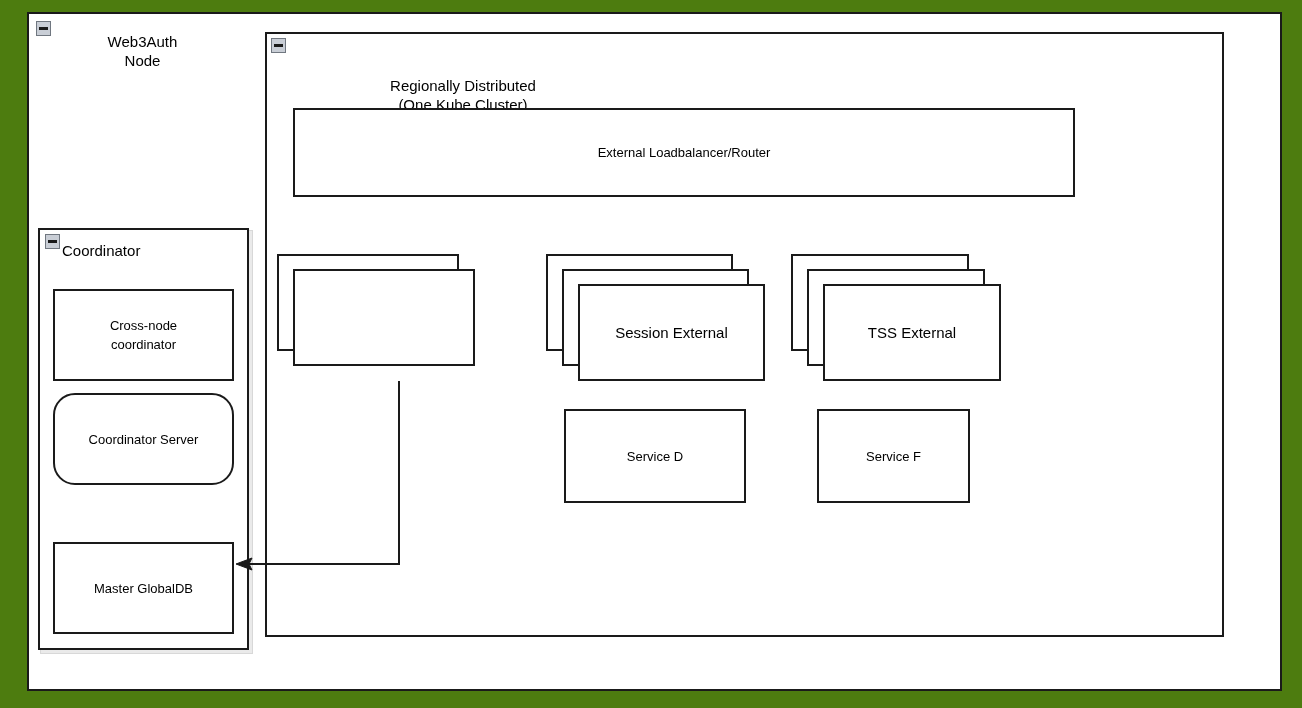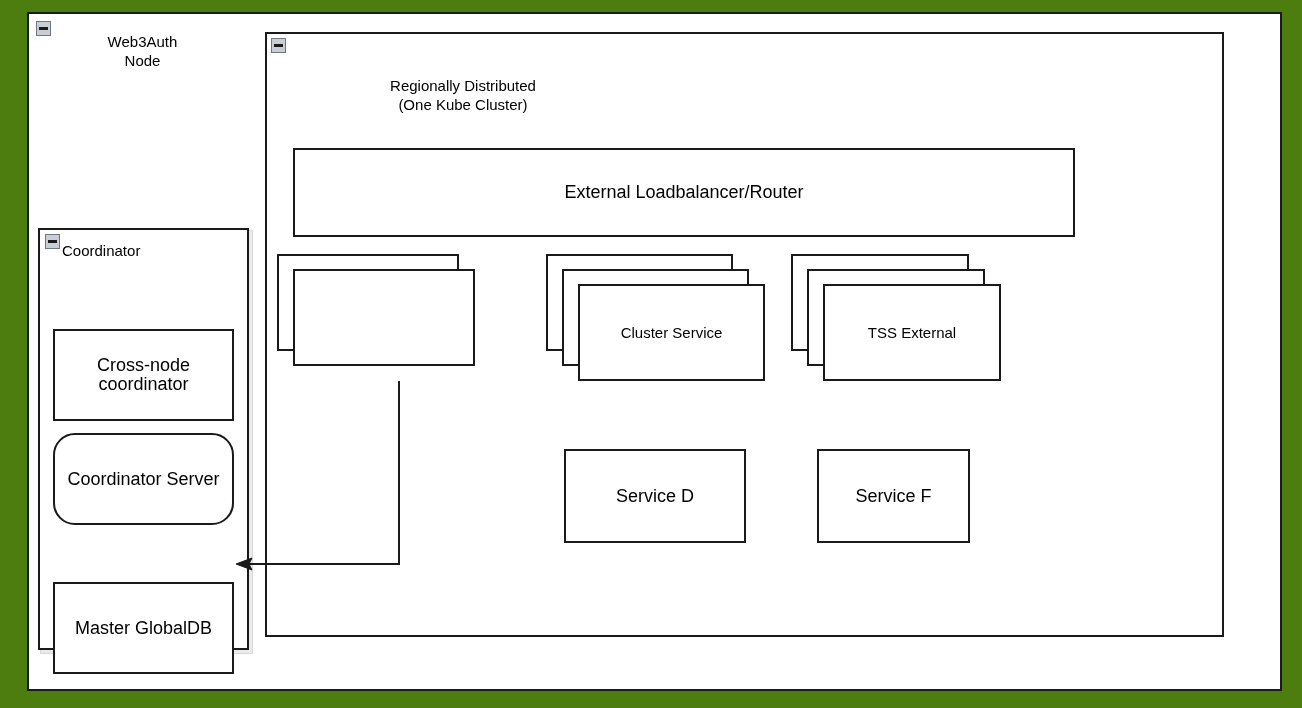--- a/index.html
+++ b/index.html
@@ -64,26 +64,25 @@
   }
 
   
   .node-box {
     background: #ffffff;
     border: 2px solid #1a1a1a;
     display: flex;
     align-items: center;
     justify-content: center;
     text-align: center;
-    font-size: 18px;
+    font-size: 13px;
     line-height: 19px;
     color: #000000;
     white-space: pre-line;
     padding: 2px 6px;
-    margin-top: 40px;
   }
 
   
   .stack { position: absolute; }
   .stack .layer {
     position: absolute;
     background: #ffffff;
     border: 2px solid #1a1a1a;
     box-sizing: border-box;
   }
@@ -131,21 +130,21 @@
   <div class="abs node-box" style="left:293px; top:108px; width:782px; height:89px;">External Loadbalancer/Router</div>
 
   <div class="stack" style="left:277px; top:254px; width:214px; height:127px; z-index:5;">
     <div class="layer back2" style="width:182px; height:97px;"></div>
     <div class="layer back1" style="width:182px; height:97px;"></div>
   </div>
 
   <div class="stack" style="left:546px; top:254px; width:219px; height:127px; z-index:5;">
     <div class="layer back2" style="width:187px; height:97px;"></div>
     <div class="layer back1" style="width:187px; height:97px;"></div>
-    <div class="layer front" style="width:187px; height:97px;">Cluster Service</div>
+    <div class="layer front" style="width:187px; height:97px;">Session External</div>
   </div>
 
   <div class="stack" style="left:791px; top:254px; width:210px; height:127px; z-index:5;">
     <div class="layer back2" style="width:178px; height:97px;"></div>
     <div class="layer back1" style="width:178px; height:97px;"></div>
     <div class="layer front" style="width:178px; height:97px;">TSS External</div>
   </div>
 
   <div class="abs node-box" style="left:564px; top:409px; width:182px; height:94px;">Service D</div>
 

